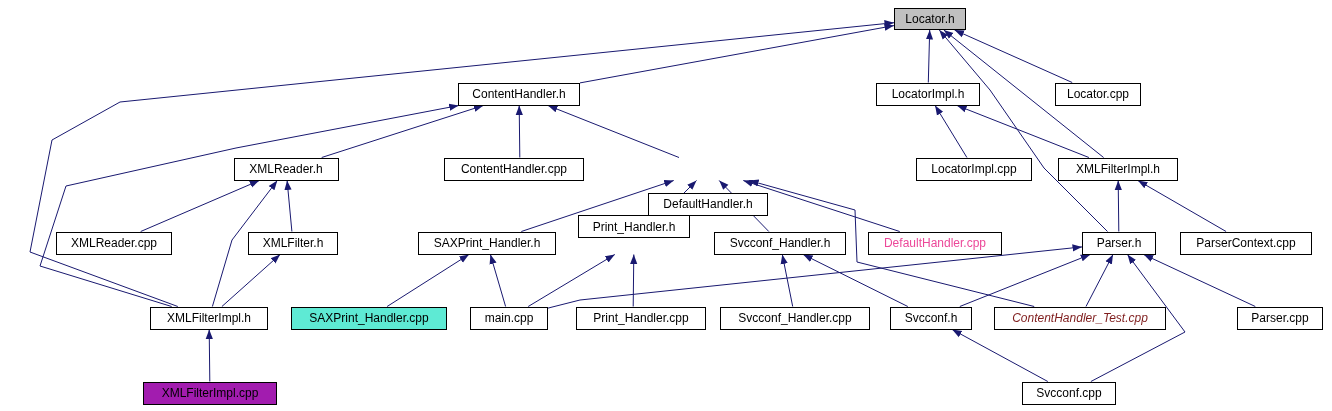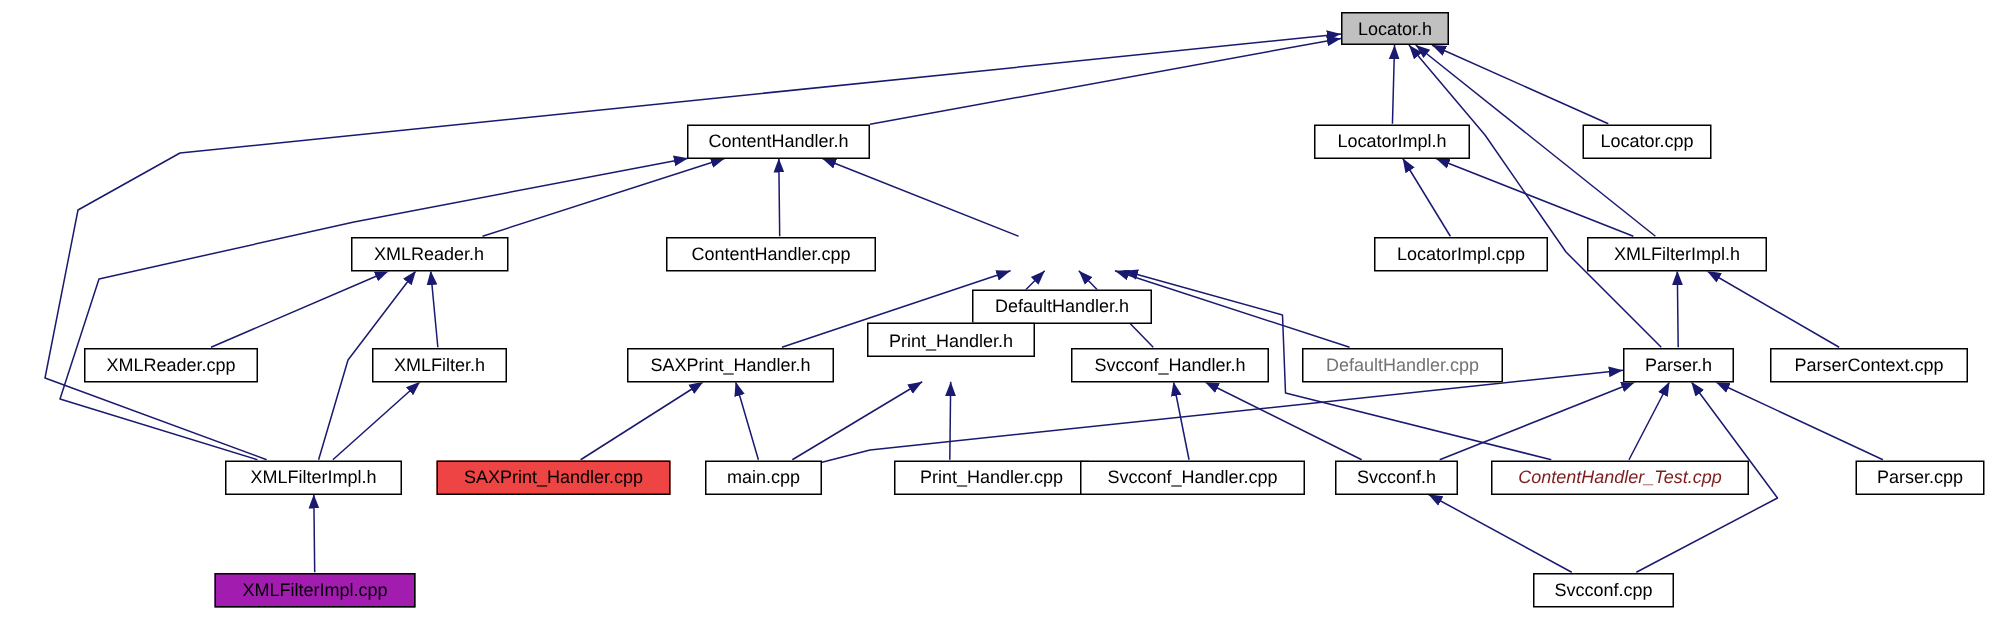--- a/index.html
+++ b/index.html
@@ -83,27 +83,27 @@
       <div class="node" style="left: 233.5px; top: 157.5px; width: 105px; height: 23px; background: rgb(255, 255, 255); border-color: rgb(0, 0, 0); color: rgb(0, 0, 0);">XMLReader.h</div>
       <div class="node" style="left: 444px; top: 157.5px; width: 140px; height: 23px; background: rgb(255, 255, 255); border-color: rgb(0, 0, 0); color: rgb(0, 0, 0);">ContentHandler.cpp</div>
       <div class="node" style="left: 648px; top: 157.5px; width: 120px; height: 23px; background: rgb(255, 255, 255); border-color: rgb(0, 0, 0); color: rgb(0, 0, 0); margin-top: 35px;">DefaultHandler.h</div>
       <div class="node" style="left: 916px; top: 157.5px; width: 116px; height: 23px; background: rgb(255, 255, 255); border-color: rgb(0, 0, 0); color: rgb(0, 0, 0);">LocatorImpl.cpp</div>
       <div class="node" style="left: 1058px; top: 157.5px; width: 120px; height: 23px; background: rgb(255, 255, 255); border-color: rgb(0, 0, 0); color: rgb(0, 0, 0);">XMLFilterImpl.h</div>
       <div class="node" style="left: 56px; top: 231.5px; width: 116px; height: 23px; background: rgb(255, 255, 255); border-color: rgb(0, 0, 0); color: rgb(0, 0, 0);">XMLReader.cpp</div>
       <div class="node" style="left: 248px; top: 231.5px; width: 90px; height: 23px; background: rgb(255, 255, 255); border-color: rgb(0, 0, 0); color: rgb(0, 0, 0);">XMLFilter.h</div>
       <div class="node" style="left: 418px; top: 231.5px; width: 138px; height: 23px; background: rgb(255, 255, 255); border-color: rgb(0, 0, 0); color: rgb(0, 0, 0);">SAXPrint_Handler.h</div>
       <div class="node" style="left: 578px; top: 215px; width: 112px; height: 23px; background: rgb(255, 255, 255); border-color: rgb(0, 0, 0); color: rgb(0, 0, 0);">Print_Handler.h</div>
       <div class="node" style="left: 714px; top: 231.5px; width: 132px; height: 23px; background: rgb(255, 255, 255); border-color: rgb(0, 0, 0); color: rgb(0, 0, 0);">Svcconf_Handler.h</div>
-      <div class="node" style="left: 868px; top: 231.5px; width: 134px; height: 23px; background: rgb(255, 255, 255); border-color: rgb(0, 0, 0); color: #737373;">DefaultHandler.cpp</div>
+      <div class="node" style="left: 868px; top: 231.5px; width: 134px; height: 23px; background: rgb(255, 255, 255); border-color: rgb(0, 0, 0); color: #ec4899;">DefaultHandler.cpp</div>
       <div class="node" style="left: 1082px; top: 231.5px; width: 74px; height: 23px; background: rgb(255, 255, 255); border-color: rgb(0, 0, 0); color: rgb(0, 0, 0);">Parser.h</div>
       <div class="node" style="left: 1180px; top: 231.5px; width: 132px; height: 23px; background: rgb(255, 255, 255); border-color: rgb(0, 0, 0); color: rgb(0, 0, 0);">ParserContext.cpp</div>
       <div class="node" style="left: 150px; top: 306.5px; width: 118px; height: 23px; background: rgb(255, 255, 255); border-color: rgb(0, 0, 0); color: rgb(0, 0, 0);">XMLFilterImpl.h</div>
-      <div class="node" style="left: 291px; top: 306.5px; width: 156px; height: 23px; background: #ef4444; border-color: rgb(0, 0, 0); color: rgb(0, 0, 0);">SAXPrint_Handler.cpp</div>
+      <div class="node" style="left: 291px; top: 306.5px; width: 156px; height: 23px; background: #5eead4; border-color: rgb(0, 0, 0); color: rgb(0, 0, 0);">SAXPrint_Handler.cpp</div>
       <div class="node" style="left: 470px; top: 306.5px; width: 78px; height: 23px; background: rgb(255, 255, 255); border-color: rgb(0, 0, 0); color: rgb(0, 0, 0);">main.cpp</div>
-      <div class="node" style="left: 596px; top: 306.5px; width: 130px; height: 23px; background: rgb(255, 255, 255); border-color: rgb(0, 0, 0); color: rgb(0, 0, 0);">Print_Handler.cpp</div>
+      <div class="node" style="left: 576px; top: 306.5px; width: 130px; height: 23px; background: rgb(255, 255, 255); border-color: rgb(0, 0, 0); color: rgb(0, 0, 0);">Print_Handler.cpp</div>
       <div class="node" style="left: 720px; top: 306.5px; width: 150px; height: 23px; background: rgb(255, 255, 255); border-color: rgb(0, 0, 0); color: rgb(0, 0, 0);">Svcconf_Handler.cpp</div>
       <div class="node" style="left: 890px; top: 306.5px; width: 82px; height: 23px; background: rgb(255, 255, 255); border-color: rgb(0, 0, 0); color: rgb(0, 0, 0);">Svcconf.h</div>
       <div class="node" style="left: 994px; top: 306.5px; width: 172px; height: 23px; background: rgb(255, 255, 255); border-color: rgb(0, 0, 0); color: #7f1d1d; font-style: italic;">ContentHandler_Test.cpp</div>
       <div class="node" style="left: 1237px; top: 306.5px; width: 86px; height: 23px; background: rgb(255, 255, 255); border-color: rgb(0, 0, 0); color: rgb(0, 0, 0);">Parser.cpp</div>
       <div class="node" style="left: 143px; top: 381.5px; width: 134px; height: 23px; background: #a21caf; border-color: rgb(0, 0, 0); color: rgb(0, 0, 0);">XMLFilterImpl.cpp</div>
       <div class="node" style="left: 1022px; top: 381.5px; width: 94px; height: 23px; background: rgb(255, 255, 255); border-color: rgb(0, 0, 0); color: rgb(0, 0, 0);">Svcconf.cpp</div>
     </div>
 </div>
 
 </body></html>

